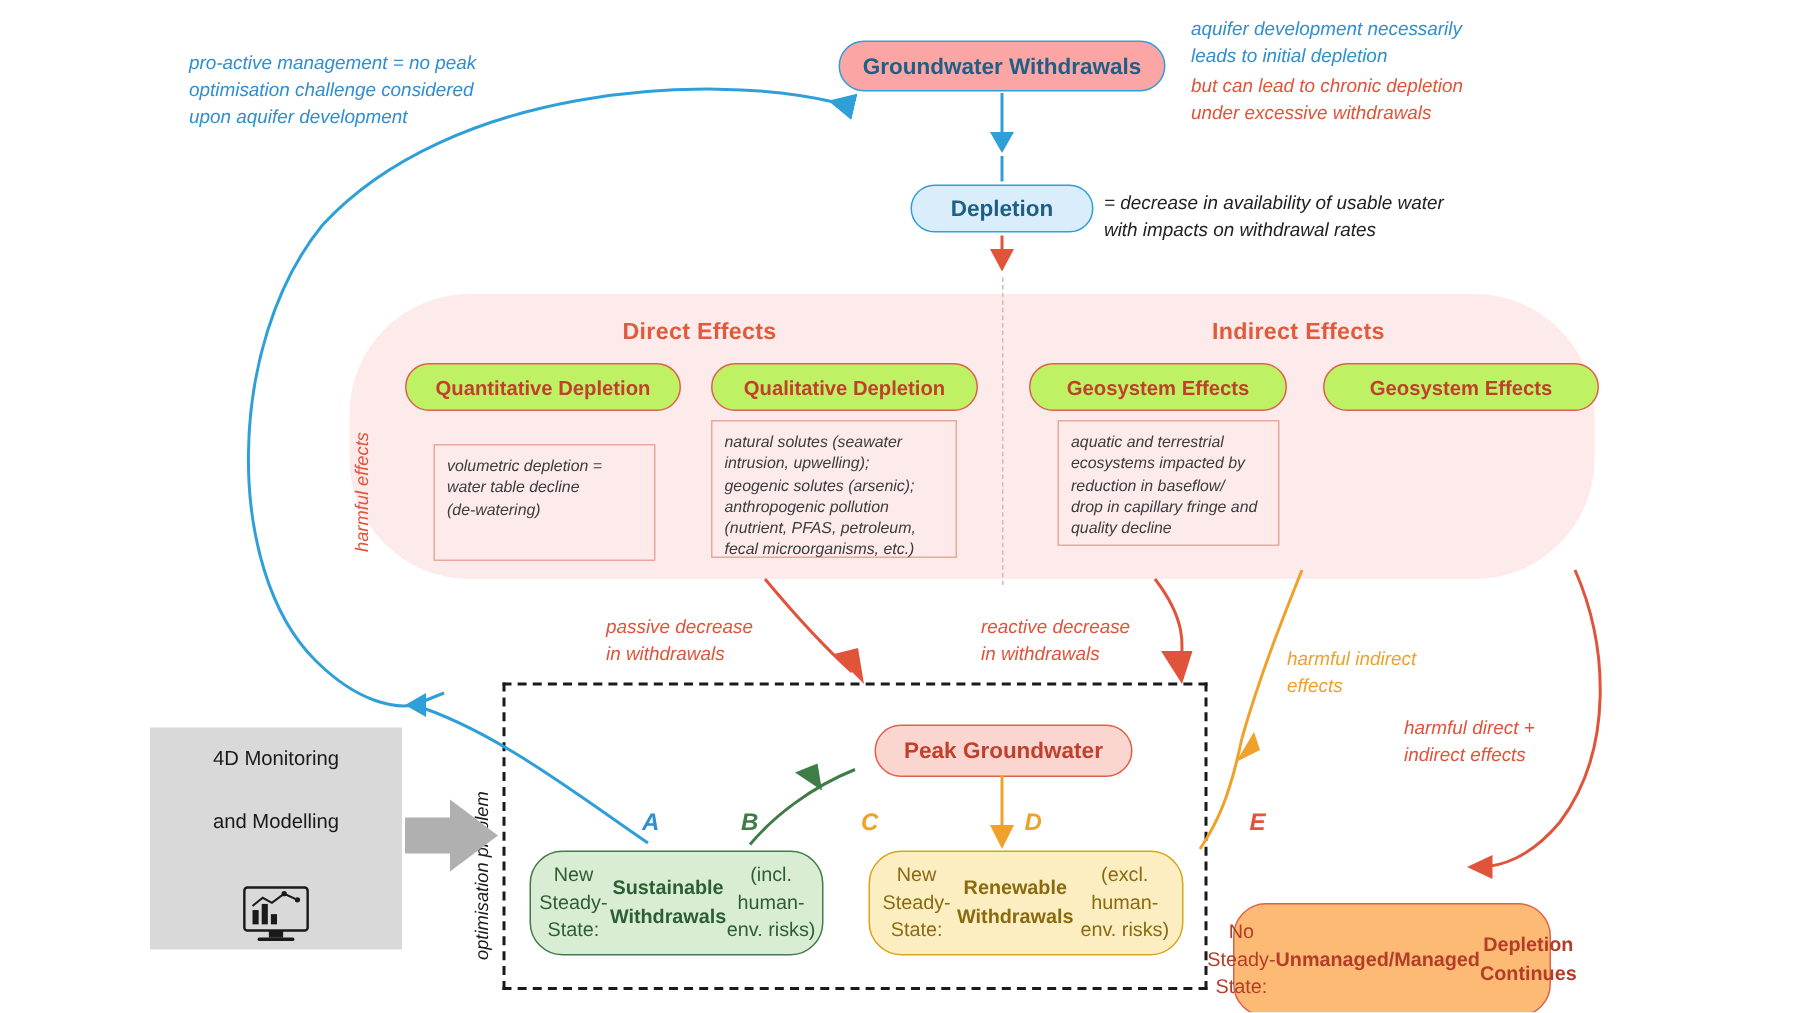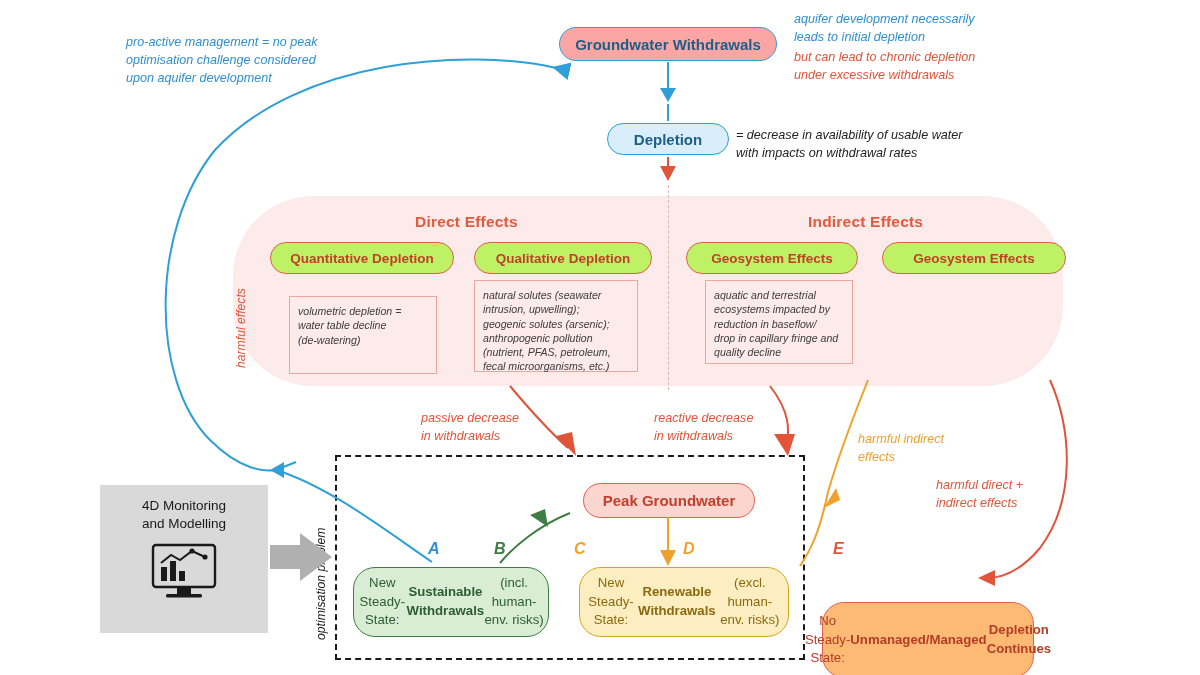--- a/index.html
+++ b/index.html
@@ -185,20 +185,21 @@
     background: #d9d9d9;
     left: 100px;
     top: 485px;
     width: 168px;
     height: 148px;
     display: flex;
     flex-direction: column;
     align-items: center;
     padding-top: 12px;
     box-sizing: border-box;
+    gap: 24px;
   }
   .monitor-text {
     color: #1a1a1a;
     font-size: 13.5px;
     line-height: 1.35;
     text-align: center;
     padding: 0 10px;
   }
 </style>
 </head>
@@ -245,21 +246,21 @@
 
   <div class="ann ann-blue" style="left:794px; top:11px; width:250px; white-space:pre-line;">aquifer development necessarily
 leads to initial depletion</div>
   <div class="ann ann-red" style="left:794px; top:49px; width:250px; white-space:pre-line;">but can lead to chronic depletion
 under excessive withdrawals</div>
 
   <div class="vlabel ann-red" style="left:234px; top:368px; transform: rotate(-90deg); color:#e0543a;">harmful effects</div>
 
   <div class="vlabel" style="left:314px; top:640px; transform: rotate(-90deg); color:#1a1a1a;">optimisation problem</div>
 
-  <div class="ann ann-red" style="left:421px; top:410px; width:160px; white-space:pre-line;font-style:italic;">passive decrease
+  <div class="ann ann-red" style="left:404px; top:410px; width:160px; white-space:pre-line;font-style:italic;">passive decrease
 in withdrawals</div>
   <div class="ann ann-red" style="left:654px; top:410px; width:160px; white-space:pre-line;">reactive decrease
 in withdrawals</div>
   <div class="ann ann-orange" style="left:858px; top:431px; width:150px; white-space:pre-line;">harmful indirect
 effects</div>
   <div class="ann ann-red" style="left:936px; top:466px; width:160px; white-space:pre-line;margin-top:11px;">harmful direct +
 indirect effects</div>
 
   <div class="dash-box"></div>
 

